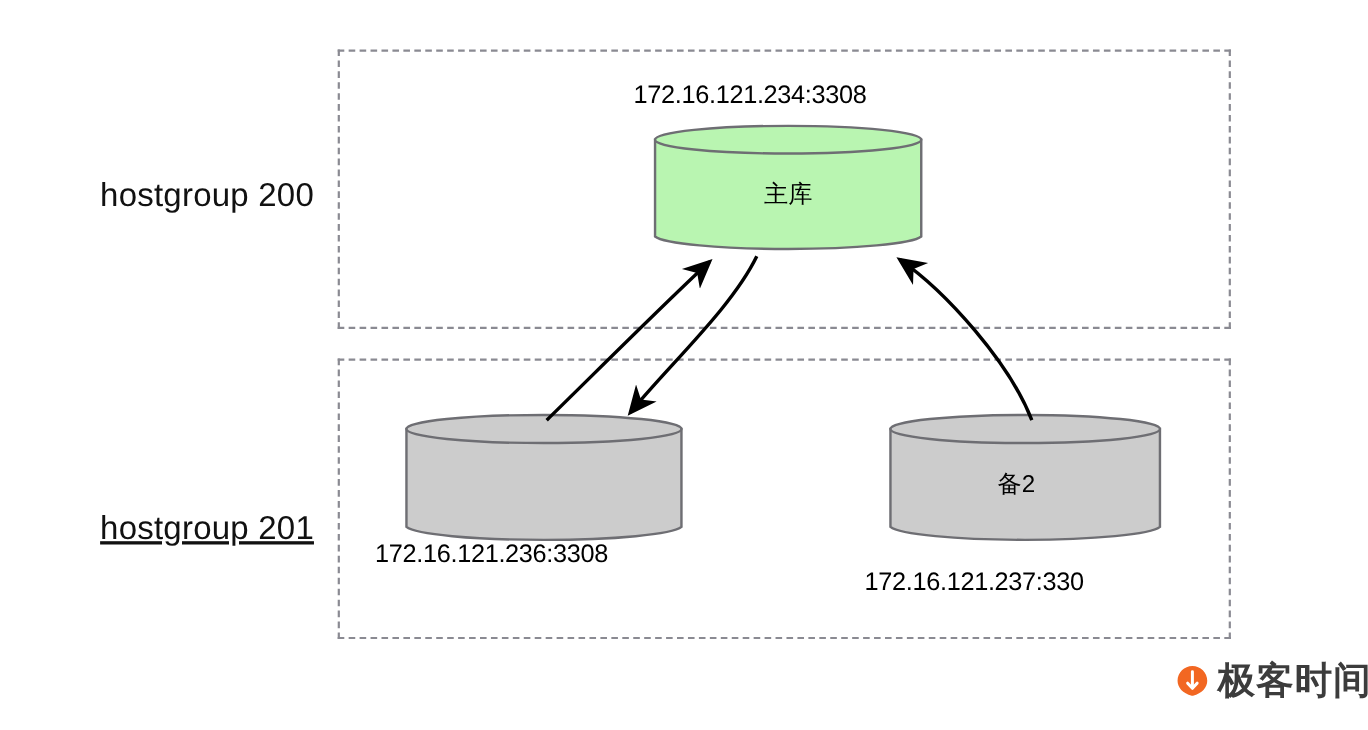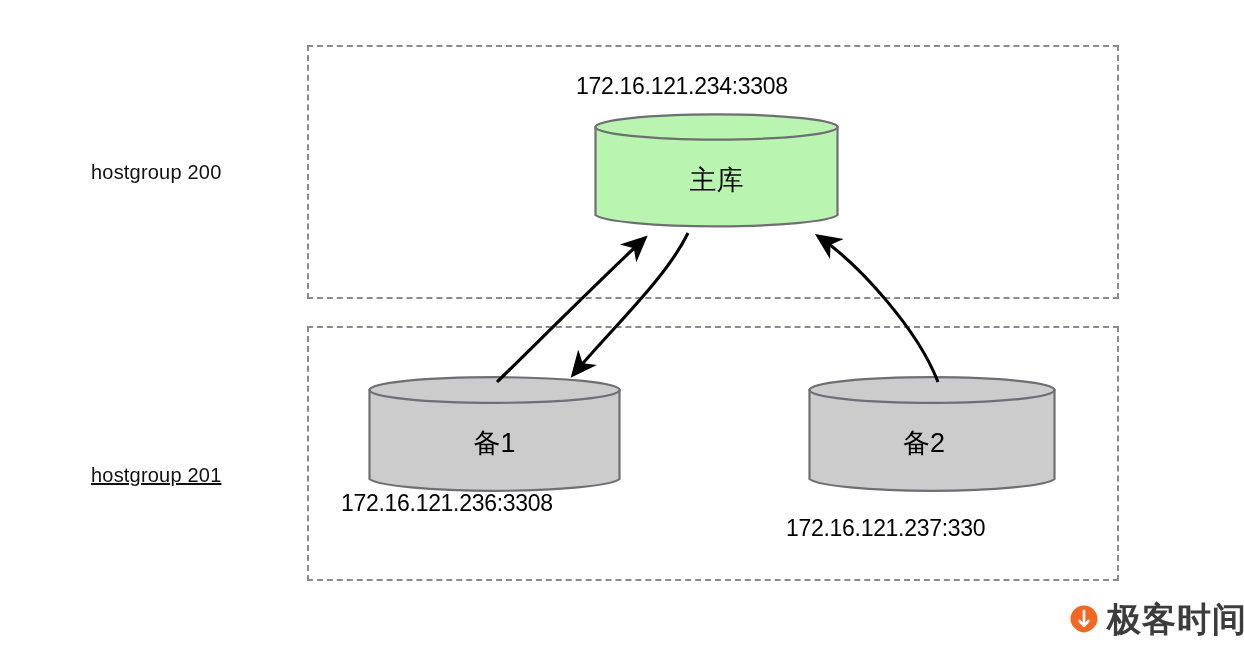--- a/index.html
+++ b/index.html
@@ -22,21 +22,21 @@
     border: 2px dashed #8a8a92;
     box-sizing: border-box;
     background: transparent;
   }
   #box-200 { left: 307px; top: 45px;  width: 812px; height: 254px; }
   #box-201 { left: 307px; top: 326px; width: 812px; height: 255px; }
 
   
   .hostgroup-label {
     position: absolute;
-    font-size: 20px;
+    font-size: 30px;
     letter-spacing: 0.2px;
     color: #111111;
     white-space: nowrap;
     text-align: left;
   }
   #label-200 { left: 91px; top: 161px; }
   #label-201 { left: 91px; top: 464px; text-decoration: underline; }
 
   
   .ip-text {
@@ -55,21 +55,21 @@
     position: absolute;
   }
   .cylinder svg {
     display: block;
     overflow: visible;
   }
   .cyl-caption {
     position: absolute;
     width: 100%;
     text-align: center;
-    font-size: 27px;
+    font-size: 22px;
     color: #000000;
     pointer-events: none;
     white-space: nowrap;
   }
 
   #cyl-primary   { left: 594px; top: 114px; width: 245px; height: 114px; }
   #cyl-primary .cyl-caption   { top: 48px; }
 
   #cyl-standby-1 { left: 368px; top: 377px; width: 253px; height: 116px; }
   #cyl-standby-1 .cyl-caption { top: 48px; }
@@ -129,21 +129,20 @@
     <ellipse cx="122.5" cy="13" rx="121" ry="12.6" fill="#b9f5b1" stroke="#6e6e73" stroke-width="2.2"></ellipse>
   </svg>
   <div class="cyl-caption">主库</div>
 </div>
 
 <div id="cyl-standby-1" class="cylinder">
   <svg width="253" height="116" viewBox="0 0 253 116">
     <path d="M1.5,13 L1.5,102 A126,13.5 0 0 0 251.5,102 L251.5,13 Z" fill="#cccccc" stroke="#6e6e73" stroke-width="2.2"></path>
     <ellipse cx="126.5" cy="13" rx="125" ry="12.8" fill="#cccccc" stroke="#6e6e73" stroke-width="2.2"></ellipse>
   </svg>
-  <div class="cyl-caption">备1</div>
 </div>
 
 <div id="cyl-standby-2" class="cylinder">
   <svg width="248" height="116" viewBox="0 0 248 116">
     <path d="M1.5,13 L1.5,102 A123.5,13.5 0 0 0 246.5,102 L246.5,13 Z" fill="#cccccc" stroke="#6e6e73" stroke-width="2.2"></path>
     <ellipse cx="124" cy="13" rx="122.5" ry="12.8" fill="#cccccc" stroke="#6e6e73" stroke-width="2.2"></ellipse>
   </svg>
   <div class="cyl-caption">备2</div>
 </div>
 

